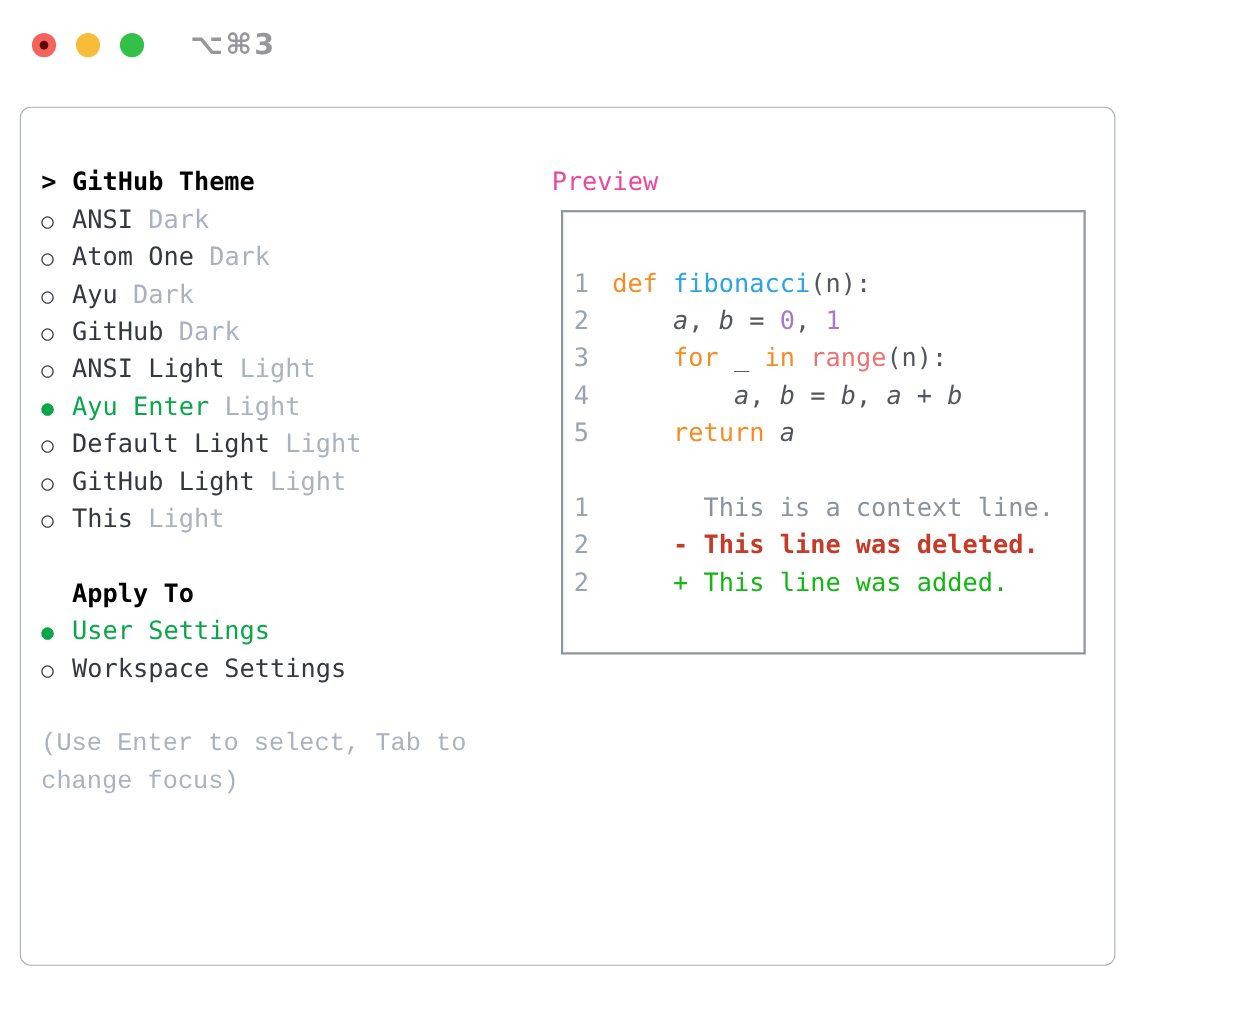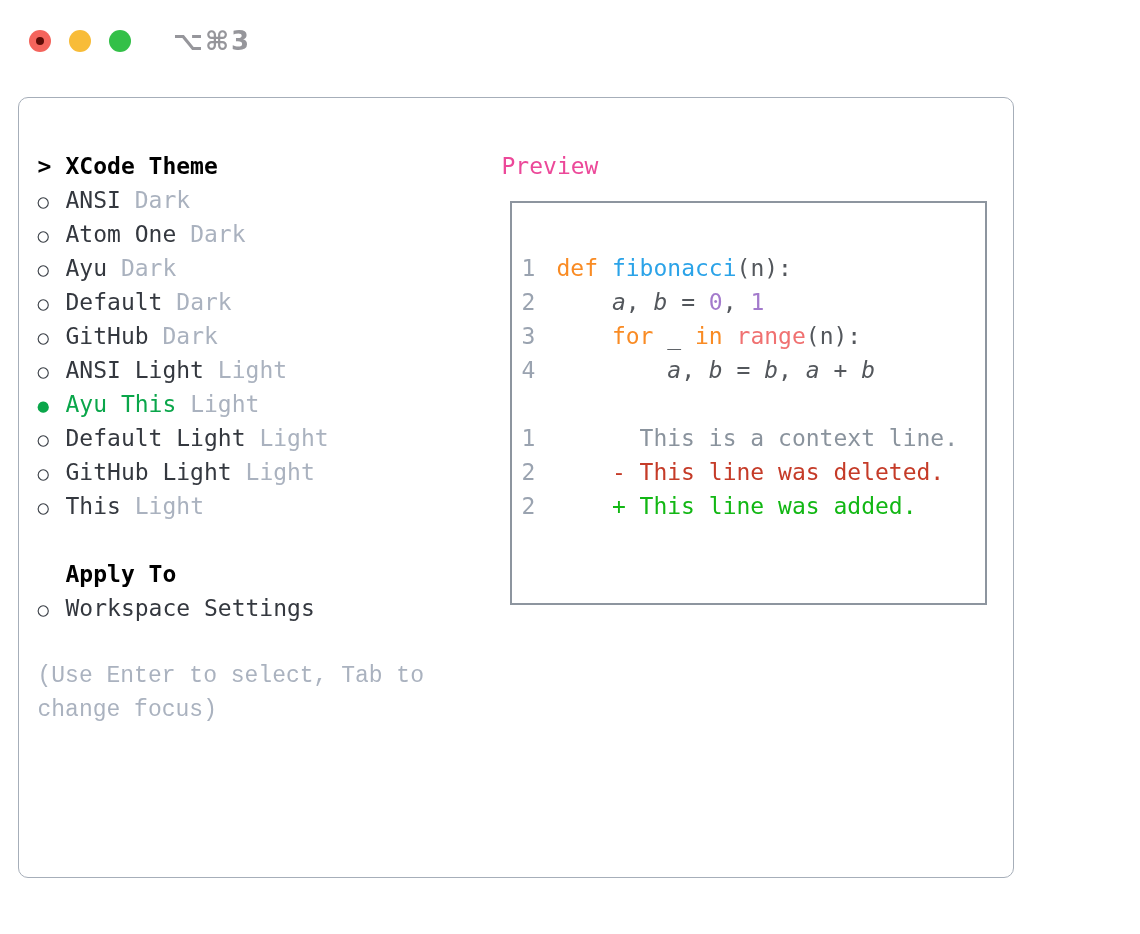--- a/index.html
+++ b/index.html
@@ -30,85 +30,86 @@
   .htext { font-weight:700; color:#000; }
   .indent { padding-left:28px; }
   .label { color:var(--list_text,#34383f); }
   .row.selected .label { color:var(--accent_green,#0aa64a); }
   .suffix { color:var(--muted_gray,#aab2bf); }
   .hint { color:var(--muted_gray,#aab2bf);font-family:Liberation Mono, monospace; }
 
   
   .right-col { flex:1; min-width:0; }
   .preview-h { margin-left:-8px; font-weight:400; color:#ec4899; }
-  .preview-box { margin-top:18px; height:404px; border:2px solid var(--preview_border,#8d959f);
+  .preview-box { margin-top:8px; height:404px; border:2px solid var(--preview_border,#8d959f);
                  background:#fff; padding:48px 4px 0 10px; overflow:hidden; }
   .crow { height:34px; line-height:34px; font-size:23px; white-space:pre; color:var(--code_text,#53575c); }
   .ln { display:inline-block; width:35px; color:var(--line_number_gray,#9aa3b0); }
   .tk-plain { color:var(--code_text,#53575c); }
   .tk-kw   { color:var(--keyword_orange,#f98b24); }
   .tk-fn   { color:var(--function_blue,#2ba3e8); }
   .tk-num  { color:var(--number_purple,#a37acc); }
   .tk-call { color:var(--builtin_pink,#f07171); }
   .tk-var  { color:var(--code_text,#53575c); font-style:italic; }
   .tk-ctx  { color:var(--context_gray,#8a939d); }
-  .tk-del  { color:var(--deleted_red,#c53b28); }
+  .tk-del  { color:var(--deleted_red,#c53b28);font-weight:bold; }
   .tk-add  { color:var(--added_green,#12b714); }
 </style>
 </head>
 <body>
 
 <div class="titlebar">
   <button class="tl tl-close">
       <span class="inner-dot"></span>
     </button>
   <button class="tl tl-min"></button>
   <button class="tl tl-zoom"></button>
   <span class="win-title">⌥⌘3</span>
 </div>
 
 <div class="panel">
   <div class="panel-inner">
 
     <div class="left-col">
-      <div class="row"><span class="hmarker">&gt;</span><span class="htext">XCode Theme</span></div>
+      <div class="row"><span class="hmarker">&gt;</span><span class="htext">GitHub Theme</span></div>
 
       <div>
           <div class="row option"><span class="marker marker-off">○</span><span class="label">ANSI</span> <span class="suffix">Dark</span></div>
           <div class="row option"><span class="marker marker-off">○</span><span class="label">Atom One</span> <span class="suffix">Dark</span></div>
           <div class="row option"><span class="marker marker-off">○</span><span class="label">Ayu</span> <span class="suffix">Dark</span></div>
-          <div class="row option"><span class="marker marker-off">○</span><span class="label">Default</span> <span class="suffix">Dark</span></div>
           <div class="row option"><span class="marker marker-off">○</span><span class="label">GitHub</span> <span class="suffix">Dark</span></div>
           <div class="row option"><span class="marker marker-off">○</span><span class="label">ANSI Light</span> <span class="suffix">Light</span></div>
-          <div class="row option selected"><span class="marker marker-on">●</span><span class="label">Ayu This</span> <span class="suffix">Light</span></div>
+          <div class="row option selected"><span class="marker marker-on">●</span><span class="label">Ayu Enter</span> <span class="suffix">Light</span></div>
           <div class="row option"><span class="marker marker-off">○</span><span class="label">Default Light</span> <span class="suffix">Light</span></div>
           <div class="row option"><span class="marker marker-off">○</span><span class="label">GitHub Light</span> <span class="suffix">Light</span></div>
           <div class="row option"><span class="marker marker-off">○</span><span class="label">This</span> <span class="suffix">Light</span></div>
         </div>
 
       <div class="row"></div>
       <div class="row indent"><span class="htext">Apply To</span></div>
 
       <div>
+          <div class="row option selected"><span class="marker marker-on">●</span><span class="label">User Settings</span></div>
           <div class="row option"><span class="marker marker-off">○</span><span class="label">Workspace Settings</span></div>
         </div>
 
       <div class="row"></div>
       <div class="row hint">(Use Enter to select, Tab to</div>
       <div class="row hint">change focus)</div>
     </div>
 
     <div class="right-col">
       <div class="row preview-h">Preview</div>
       <div class="preview-box">
         <div>
             <div class="crow"><span class="ln">1</span><span class="tk-kw">def</span><span class="tk-plain"> </span><span class="tk-fn">fibonacci</span><span class="tk-plain">(n):</span></div>
             <div class="crow"><span class="ln">2</span><span class="tk-plain">    </span><span class="tk-var">a</span><span class="tk-plain">, </span><span class="tk-var">b</span><span class="tk-plain"> = </span><span class="tk-num">0</span><span class="tk-plain">, </span><span class="tk-num">1</span></div>
             <div class="crow"><span class="ln">3</span><span class="tk-plain">    </span><span class="tk-kw">for</span><span class="tk-plain"> _ </span><span class="tk-kw">in</span><span class="tk-plain"> </span><span class="tk-call">range</span><span class="tk-plain">(n):</span></div>
             <div class="crow"><span class="ln">4</span><span class="tk-plain">        </span><span class="tk-var">a</span><span class="tk-plain">, </span><span class="tk-var">b</span><span class="tk-plain"> = </span><span class="tk-var">b</span><span class="tk-plain">, </span><span class="tk-var">a</span><span class="tk-plain"> + </span><span class="tk-var">b</span></div>
+            <div class="crow"><span class="ln">5</span><span class="tk-plain">    </span><span class="tk-kw">return</span><span class="tk-plain"> </span><span class="tk-var">a</span></div>
             <div class="crow"><span class="ln"></span></div>
             <div class="crow"><span class="ln">1</span><span class="tk-ctx">      This is a context line.</span></div>
             <div class="crow"><span class="ln">2</span><span class="tk-del">    - This line was deleted.</span></div>
             <div class="crow"><span class="ln">2</span><span class="tk-add">    + This line was added.</span></div>
           </div>
       </div>
     </div>
 
   </div>
 </div>

